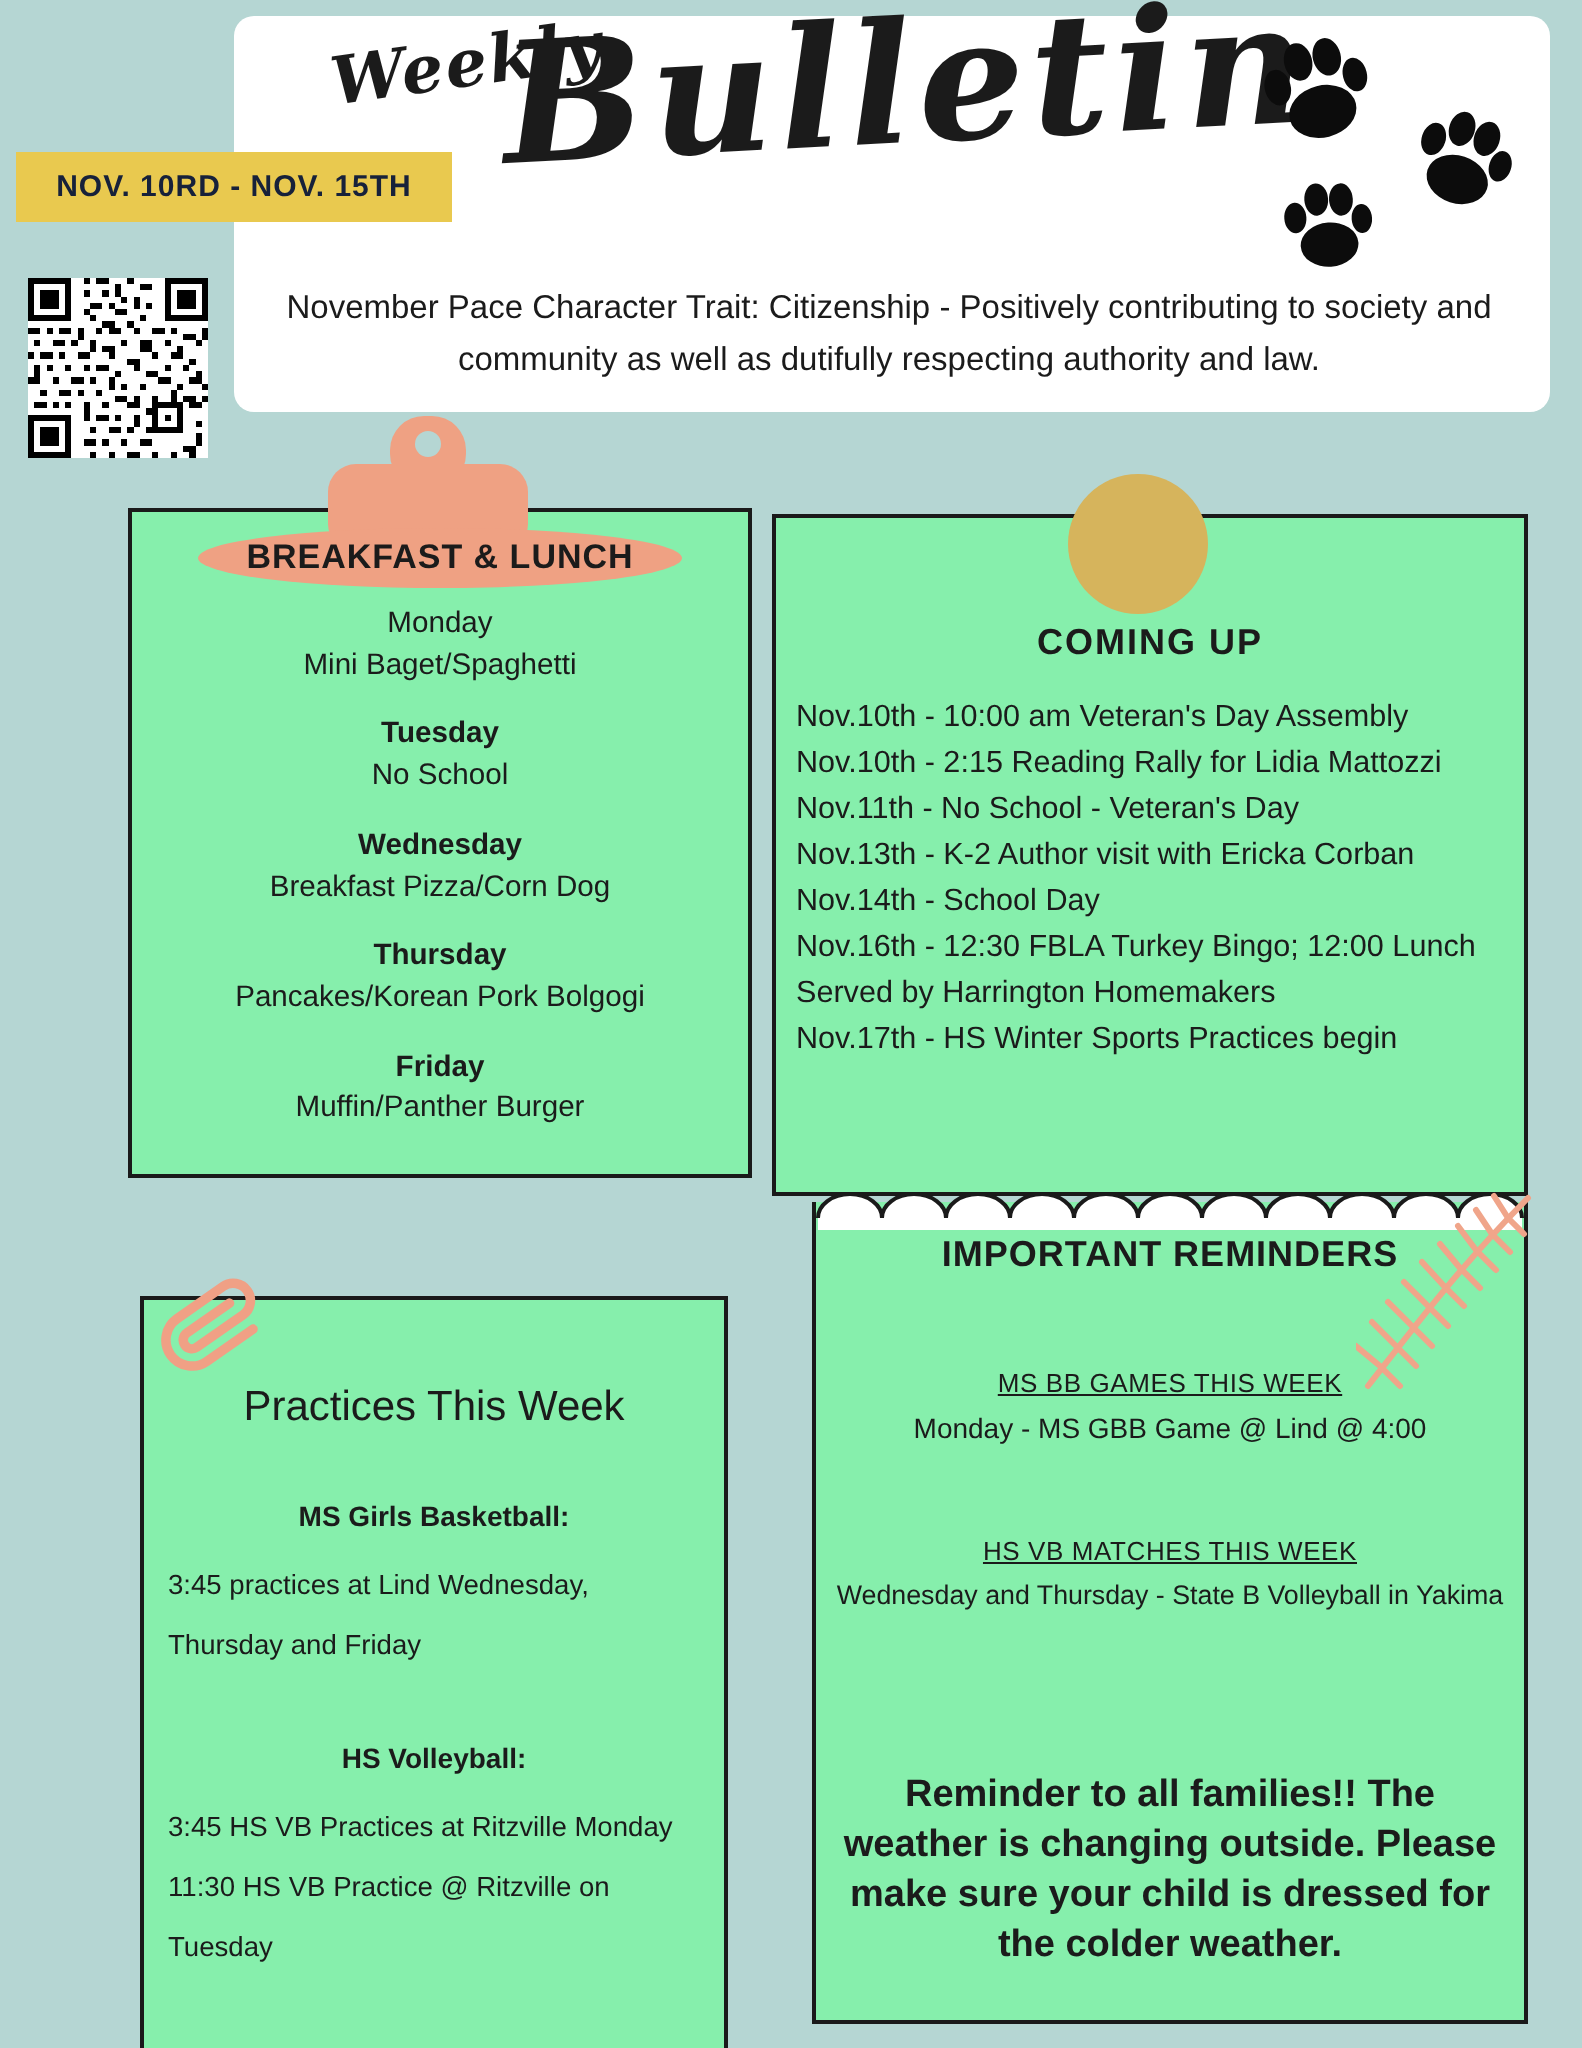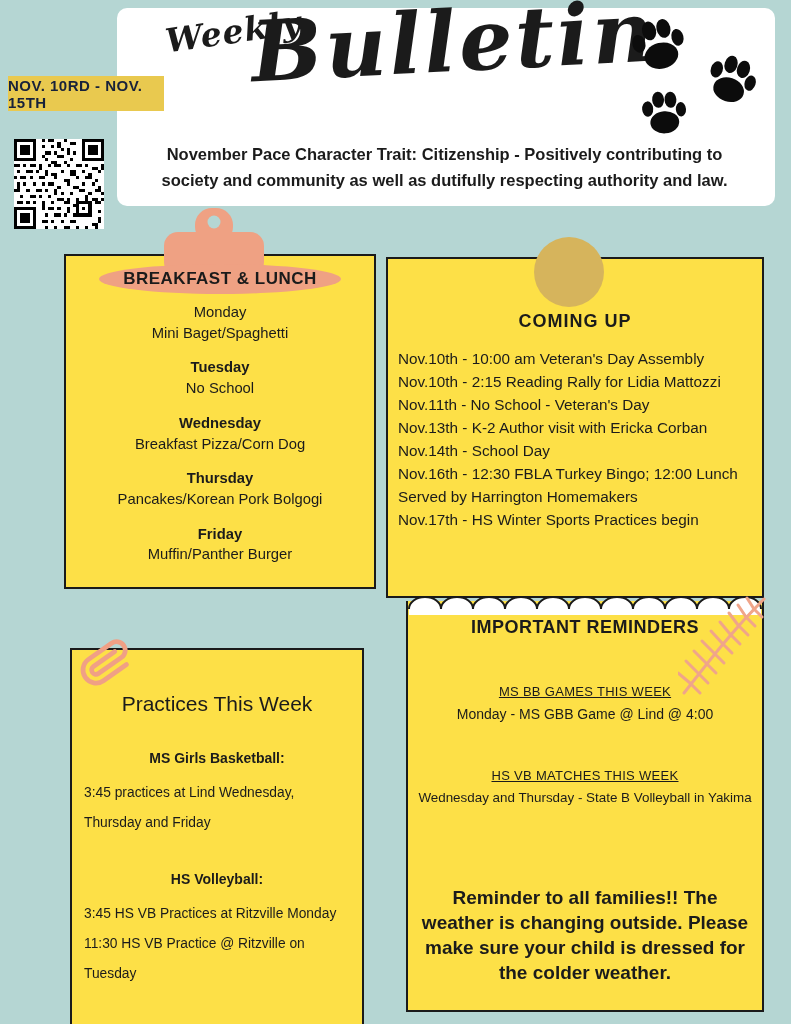--- a/index.html
+++ b/index.html
@@ -20,32 +20,32 @@
     font-size:33px; transform:rotate(-8deg); letter-spacing:1px;
   }
   .bulletin {
     position:absolute; left:134px; top:-16px;
     font-family:"DejaVu Serif", serif; font-style:italic; font-weight:bold;
     font-size:84px; transform:rotate(-3deg); letter-spacing:3px;
   }
   .paws { position:absolute; right:10px; top:8px; width:152px; height:128px; }
   .trait {
     position:absolute; left:24px; right:27px; top:134px;
-    text-align:center; font-weight:bold; font-size:16.5px; line-height:1.55;
+    text-align:center; font-weight:normal; font-size:16.5px; line-height:1.55;
   }
   .date-banner {
-    position:absolute; left:8px; top:76px; width:156px; height:35px;
+    position:absolute; left:8px; top:76px; width:218px; height:35px;
     background:#e9c94f; color:#17213a;
     display:flex; align-items:center; justify-content:center;
     font-weight:bold; font-size:15px; letter-spacing:0.5px;
   }
   .qr { position:absolute; left:14px; top:139px; width:90px; height:90px; }
 
   
-  .card { position:absolute; background:#fde047; border:2px solid #1a1a1a; }
+  .card { position:absolute; background:#86efac; border:2px solid #1a1a1a; }
 
   
   .bl-card { left:64px; top:254px; width:308px; height:331px; }
   .clip { position:absolute; left:92px; top:-50px; width:112px; height:74px; }
   .bl-title-row { position:relative; text-align:center; margin-top:8px; }
   .bl-title {
     display:inline-block; background:#efa183; border-radius:50%;
     padding:5px 24px; font-weight:bold; font-size:17px; letter-spacing:0.5px;
   }
   .menu { text-align:center; font-size:14.8px; margin-top:8px; }

